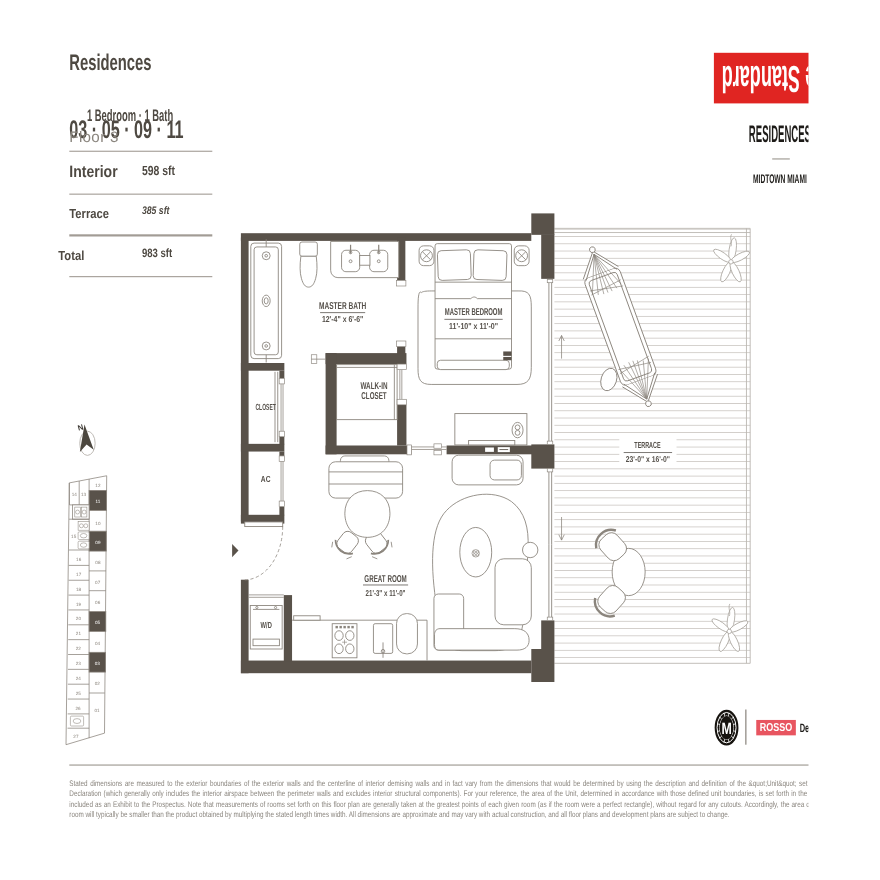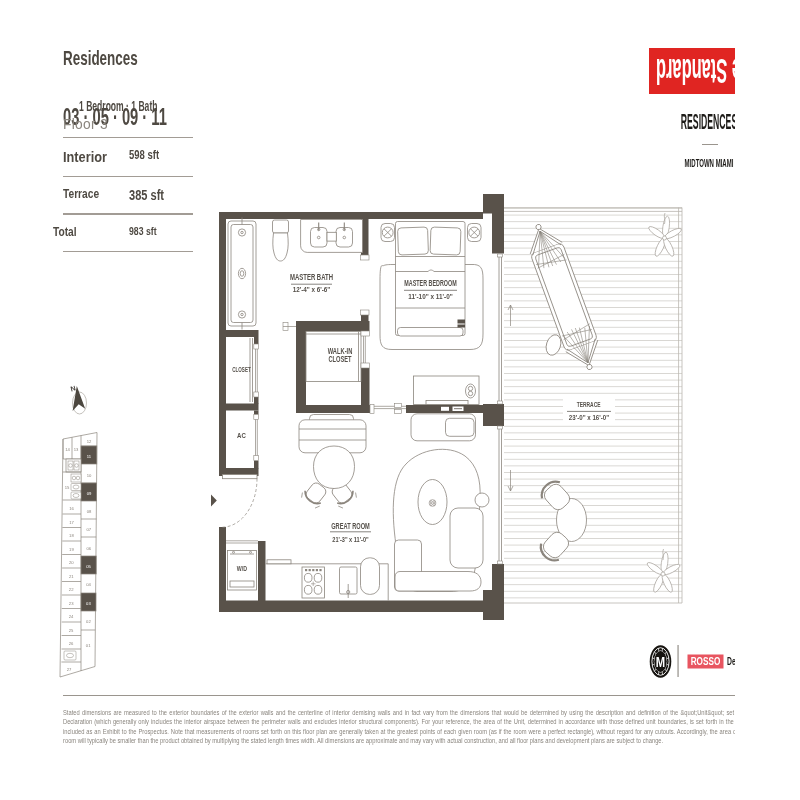--- a/index.html
+++ b/index.html
@@ -24,21 +24,21 @@
   <div class="abs gy" style="left:63px;top:116.5px;font-size:13.8px;letter-spacing:0.3px;"><span class="cond" style="transform:scaleX(1);">Floor 3</span></div>
 
   <div class="abs" style="left:63px;top:137.2px;width:130px;height:1.2px;background:#a29c95;"></div>
 
   <div class="abs dk" style="left:63px;top:148px;font-size:15px;font-weight:bold;"><span class="cond" style="transform:scaleX(0.85);">Interior</span></div>
   <div class="abs dk" style="left:129px;top:148px;font-size:12px;font-weight:bold;"><span class="cond" style="transform:scaleX(0.79);">598 sft</span></div>
 
   <div class="abs" style="left:63px;top:175.7px;width:130px;height:1.2px;background:#a29c95;"></div>
 
   <div class="abs dk" style="left:63px;top:186.5px;font-size:12px;font-weight:bold;"><span class="cond" style="transform:scaleX(0.85);">Terrace</span></div>
-  <div class="abs dk" style="left:129px;top:186.5px;font-size:14px;font-weight:bold;"><span class="cond" style="transform:scaleX(0.79);">385 sft</span></div>
+  <div class="abs dk" style="left:129px;top:186.5px;font-size:10px;font-weight:bold;font-style:italic;"><span class="cond" style="transform:scaleX(0.79);">385 sft</span></div>
 
   <div class="abs" style="left:63px;top:213.4px;width:130px;height:1.2px;background:#a29c95;"></div>
 
   <div class="abs dk" style="left:53px;top:224.5px;font-size:12px;font-weight:bold;"><span class="cond" style="transform:scaleX(0.85);">Total</span></div>
   <div class="abs dk" style="left:129px;top:224.5px;font-size:11px;font-weight:bold;"><span class="cond" style="transform:scaleX(0.79);">983 sft</span></div>
 
   <div class="abs" style="left:63px;top:251.3px;width:130px;height:1.2px;background:#a29c95;"></div>
 
   <div class="abs" style="left:649px;top:47.5px;width:120px;height:46.5px;background:#e02522;display:flex;align-items:center;justify-content:center;">
     <span style="color:#fff;font-size:34.3px;font-weight:bold;white-space:nowrap;transform:rotate(180deg) scaleX(0.48);">The Standard</span>

